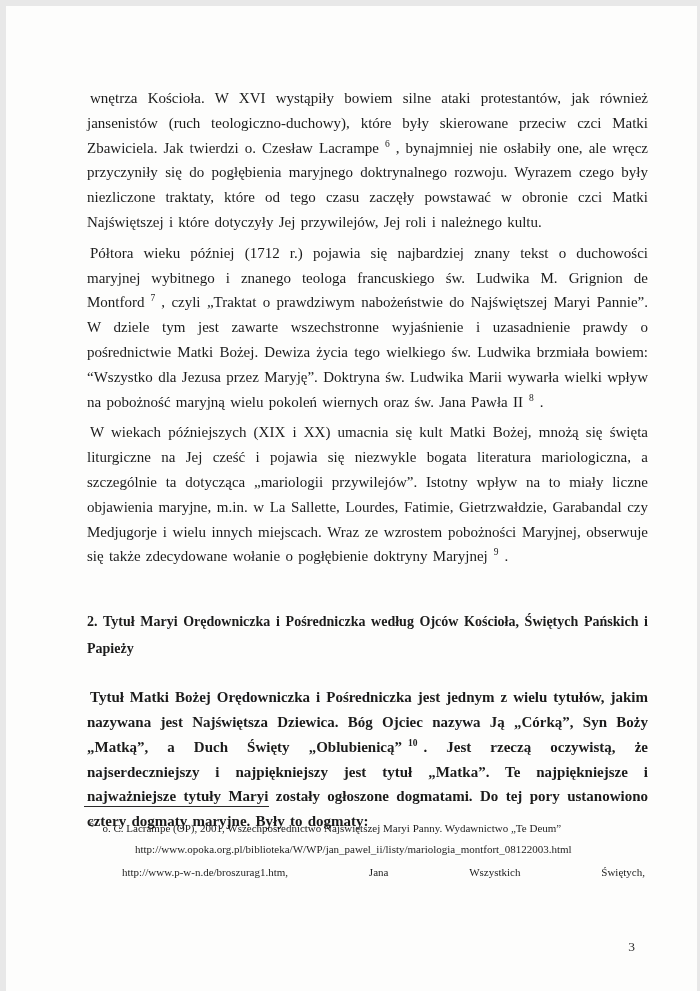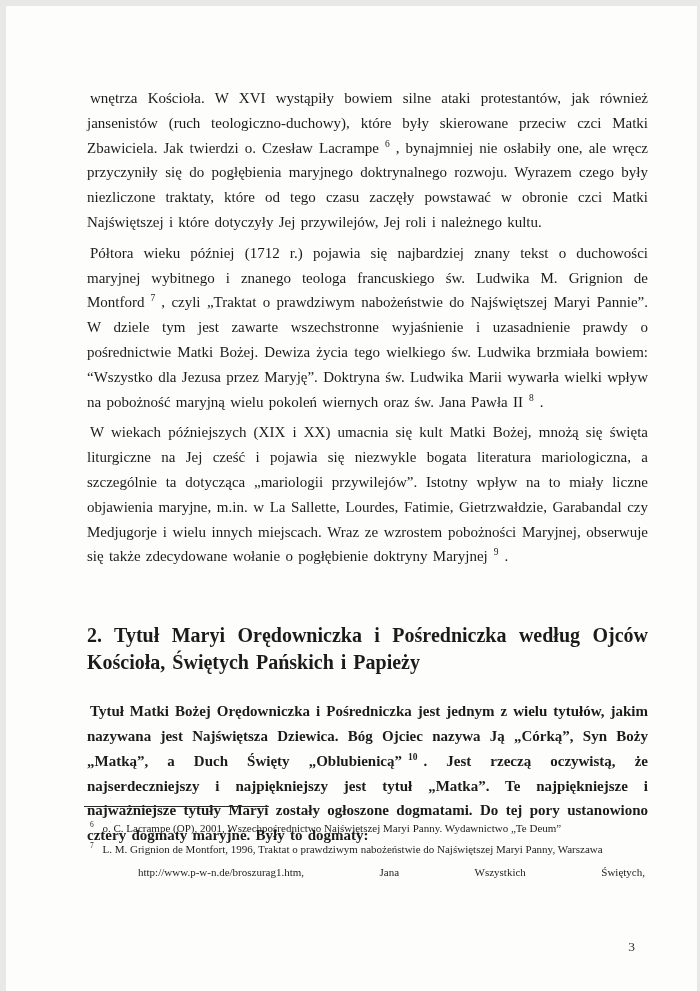--- a/index.html
+++ b/index.html
@@ -25,22 +25,22 @@
     line-height: 24.8px;
     text-align: justify;
     word-spacing: 1.5px;
   }
   .body-para sup {
     font-size: 9.5px;
     line-height: 0;
     vertical-align: super;
   }
   .section-heading {
-    margin-top: 47px;
-    font-size: 20px;
+    margin-top: 33px;
+    font-size: 14px;
     font-weight: bold;
     line-height: 27px;
     text-align: justify;
     word-spacing: 2px;
   }
   .after-heading {
     margin-top: 17px;
     font-weight: bold;
   }
   .footnotes {
@@ -66,21 +66,21 @@
     vertical-align: super;
   }
   .fn-stretch {
     text-align: justify;
     text-align-last: justify;
   }
   .fn-cont {
     margin-left: 48px;
   }
   .fn-cont-flex {
-    margin-left: 48px;
+    margin-left: 32px;
     display: flex;
     justify-content: space-between;
   }
   .page-number {
     position: absolute;
     right: 68px;
     top: 930px;
     font-size: 13.5px;
     color: #2a2a2a;
   }
@@ -102,22 +102,22 @@
 
     <p class="body-para after-heading"><span>Tytuł Matki Bożej Orędowniczka i Pośredniczka jest jednym z wielu tytułów, jakim nazywana jest Najświętsza Dziewica. Bóg Ojciec nazywa Ją „Córką”, Syn Boży „Matką”, a Duch Święty „Oblubienicą”</span><sup>10</sup><span>. Jest rzeczą oczywistą, że najserdeczniejszy i najpiękniejszy jest tytuł „Matka”. Te najpiękniejsze i najważniejsze tytuły Maryi zostały ogłoszone dogmatami. Do tej pory ustanowiono cztery dogmaty maryjne. Były to dogmaty:</span></p>
 
   </div>
 
   <div class="footnotes">
     <div class="fn-rule"></div>
 
     <div class="fn"><sup>6</sup> <span>o. C. Lacrampe (OP), 2001,  Wszechpośrednictwo Najświętszej Maryi Panny. Wydawnictwo „Te Deum”</span></div>
 
-    <div class="fn"><sup>7</sup> <span>L. M. Grignion de Montfort, 1996,  Traktat o prawdziwym nabożeństwie do Najświętszej Maryi Panny, Warszawa</span></div>
 
+    <div class="fn fn-cont">http://www.opoka.org.pl/biblioteka/W/WP/jan_pawel_ii/listy/mariologia_montfort_08122003.html</div>
 
     <div class="fn-cont-flex">
       <span>http://www.p-w-n.de/broszurag1.htm,</span>
       <span>Jana</span>
       <span>Wszystkich</span>
       <span>Świętych,</span>
     </div>
 
   </div>
 

